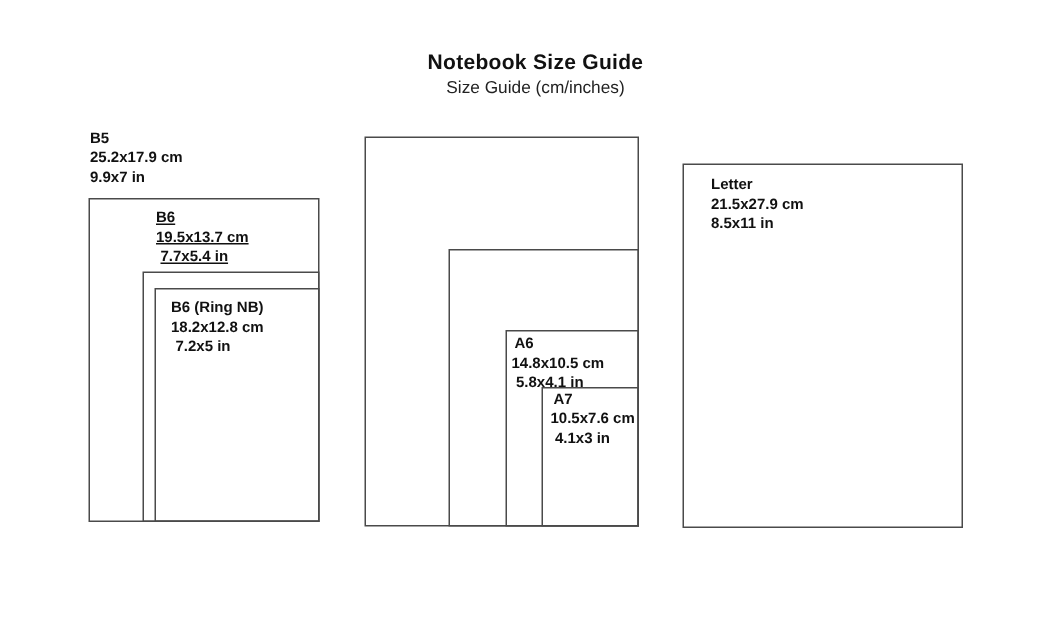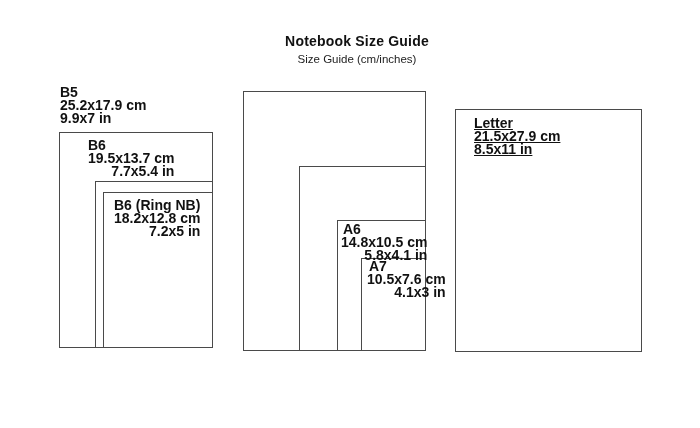--- a/index.html
+++ b/index.html
@@ -36,51 +36,51 @@
     color: #222222;
   }
   .size-box {
     position: absolute;
     border: 1px solid #4a4a4a;
     background: transparent;
     box-sizing: border-box;
   }
   .size-label {
     position: absolute;
-    font-size: 14px;
+    font-size: 10px;
     font-weight: bold;
     line-height: 13px;
     color: #111111;
     white-space: nowrap;
   }
   .size-label .line { display: block; }
-  .size-label .indent { padding-left: 3px; text-align: right; }
+  .size-label .indent { padding-left: 3px; }
   .size-label .name-indent { padding-left: 2px; }
 
   
   .box-b5     { left: 59px;  top: 132px; width: 154px; height: 216px; }
   .box-b6     { left: 95px;  top: 181px; width: 118px; height: 167px; }
   .box-b6ring { left: 103px; top: 192px; width: 110px; height: 156px; }
   .label-b5     { left: 60px;  top: 86px; }
-  .label-b6     { left: 88px;  top: 139px; }
+  .label-b6     { left: 104px;  top: 139px; text-decoration: underline; }
   .label-b6ring { left: 114px; top: 199px; }
 
   
   .box-a4 { left: 243px; top: 91px;  width: 183px; height: 260px; }
   .box-a5 { left: 299px; top: 166px; width: 127px; height: 185px; }
   .box-a6 { left: 337px; top: 220px; width: 89px;  height: 131px; }
   .box-a7 { left: 361px; top: 258px; width: 65px;  height: 93px; }
   .label-a4 { left: 273px; top: 97px; }
   .label-a5 { left: 305px; top: 173px; }
   .label-a6 { left: 341px; top: 223px; }
   .label-a7 { left: 367px; top: 260px; }
 
   
   .box-letter   { left: 455px; top: 109px; width: 187px; height: 243px; }
-  .label-letter { left: 474px; top: 117px; text-decoration: underline; }
+  .label-letter { left: 474px; top: 117px; }
 </style>
 </head>
 <body>
 
 <div class="canvas">
 
   <div class="header">
     <div class="title">Notebook Size Guide</div>
     <div class="subtitle">Size Guide (cm/inches)</div>
   </div>

